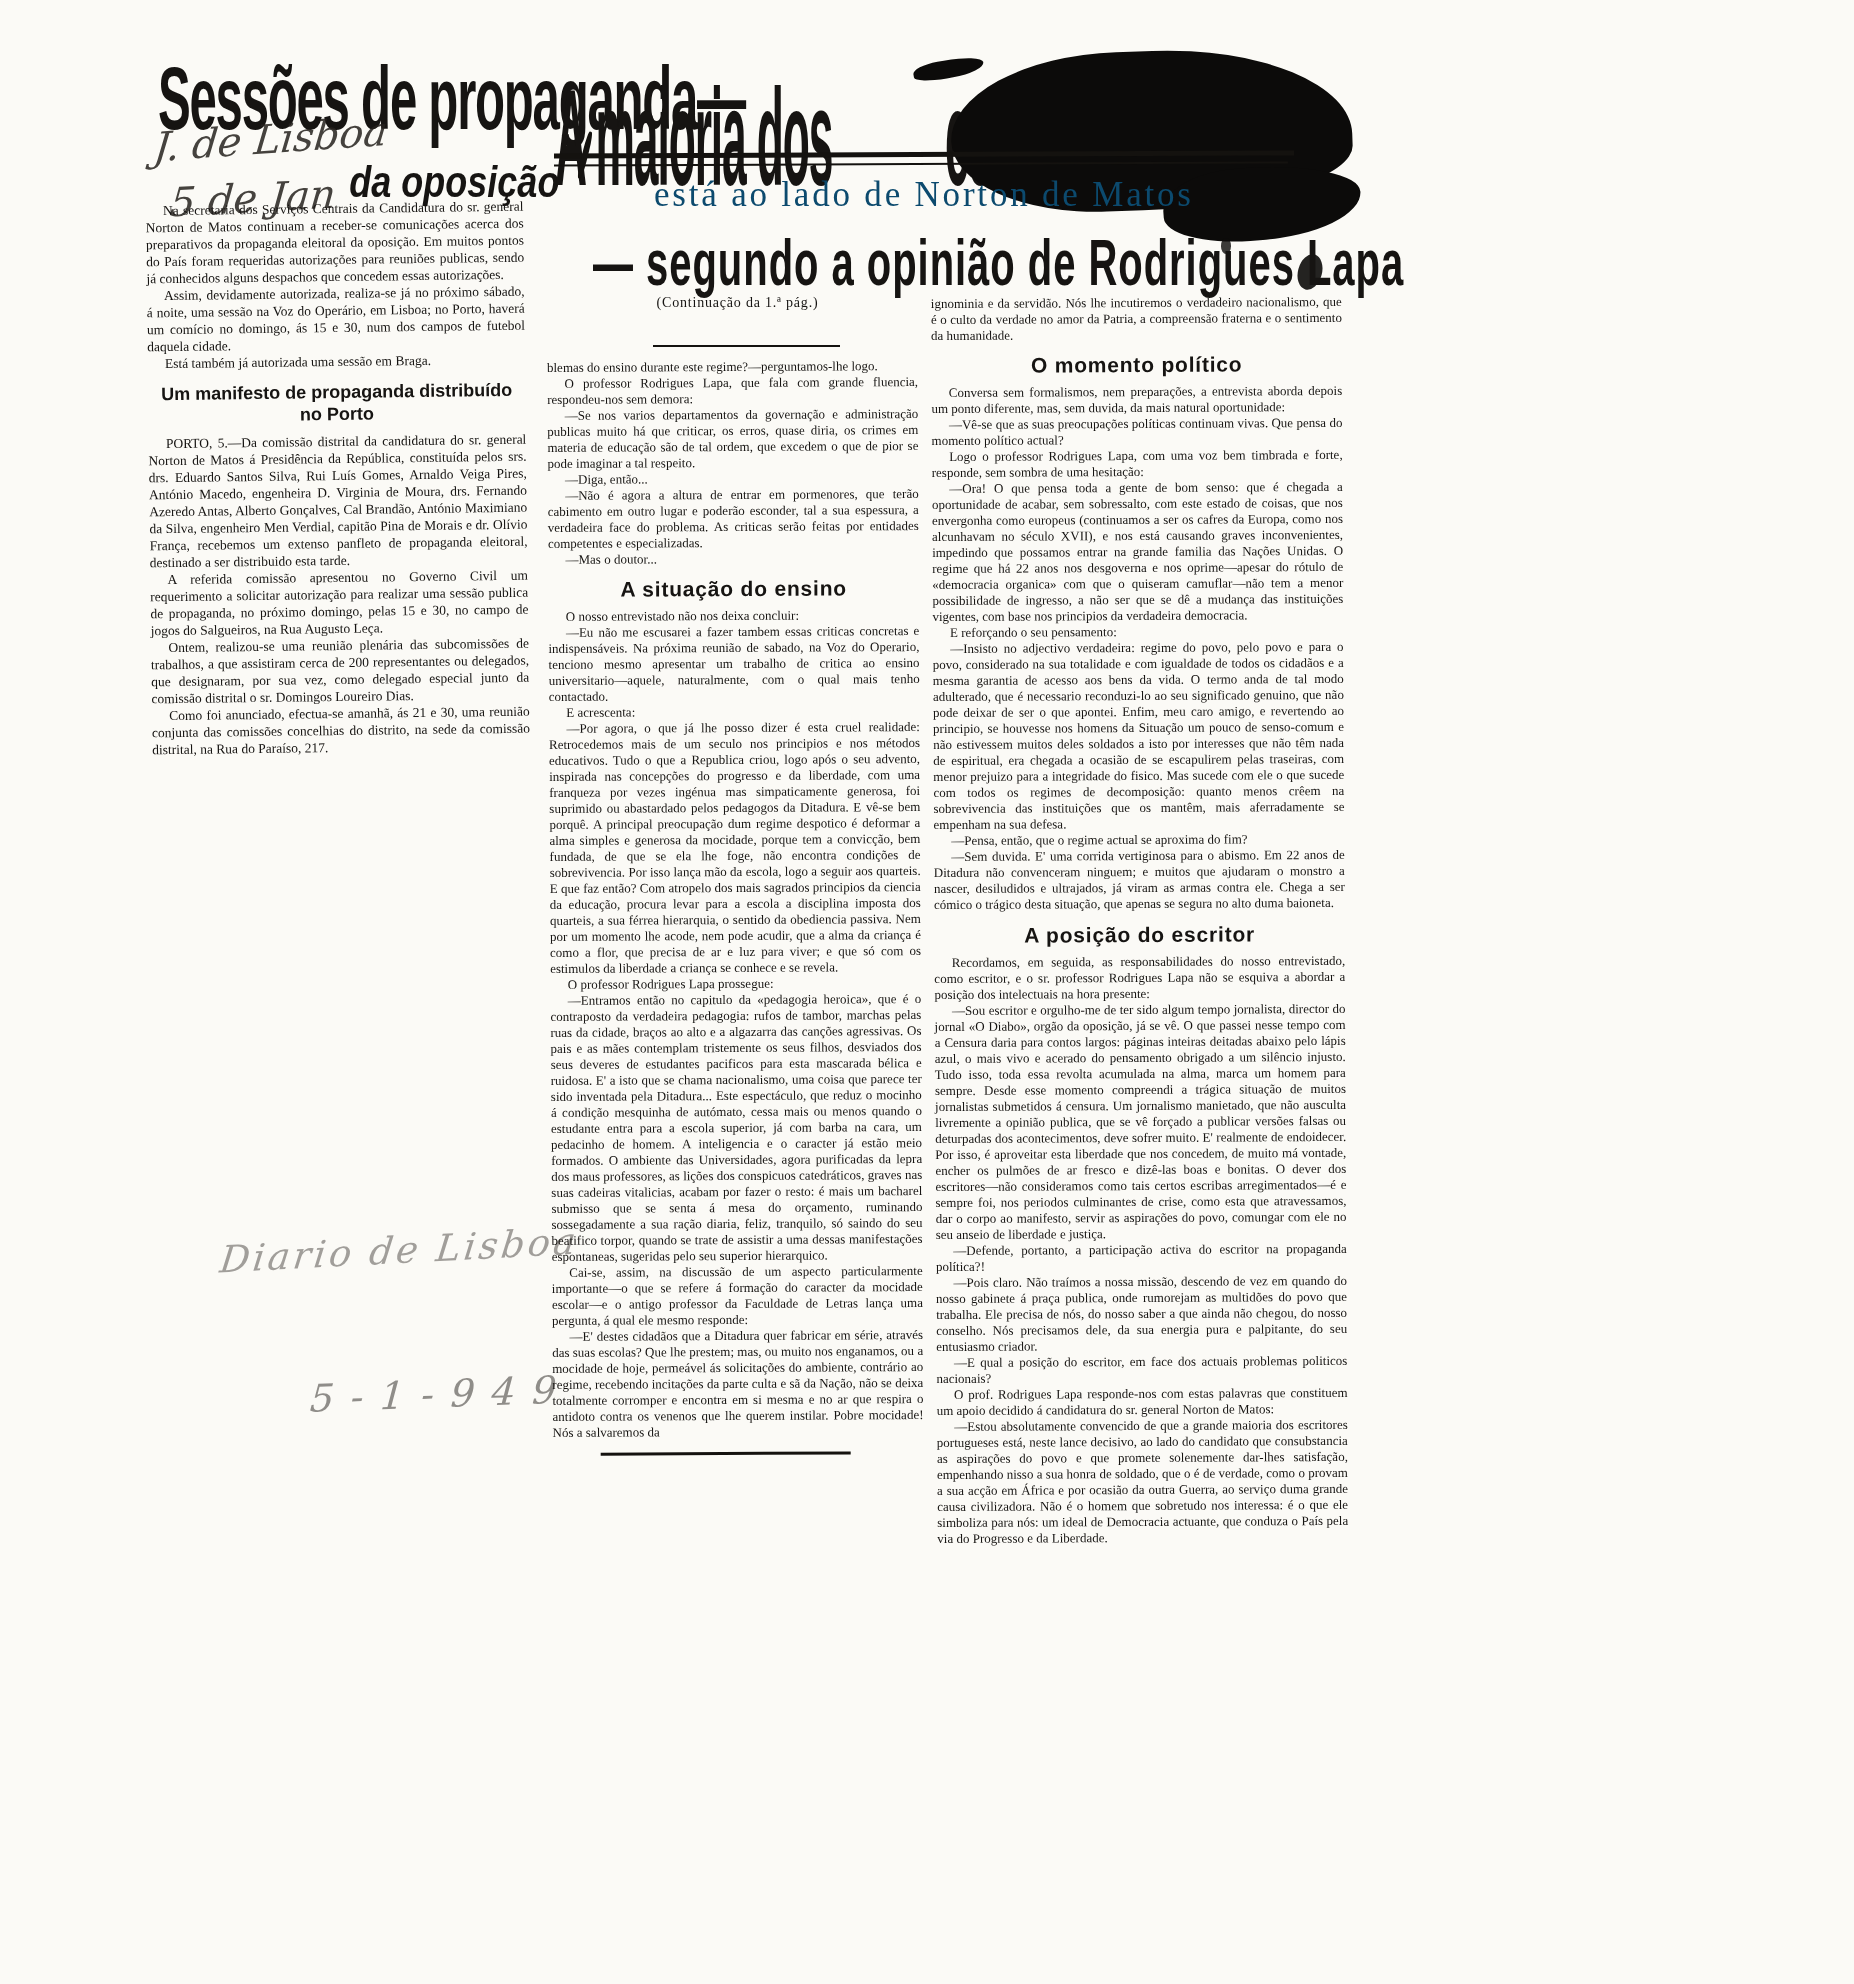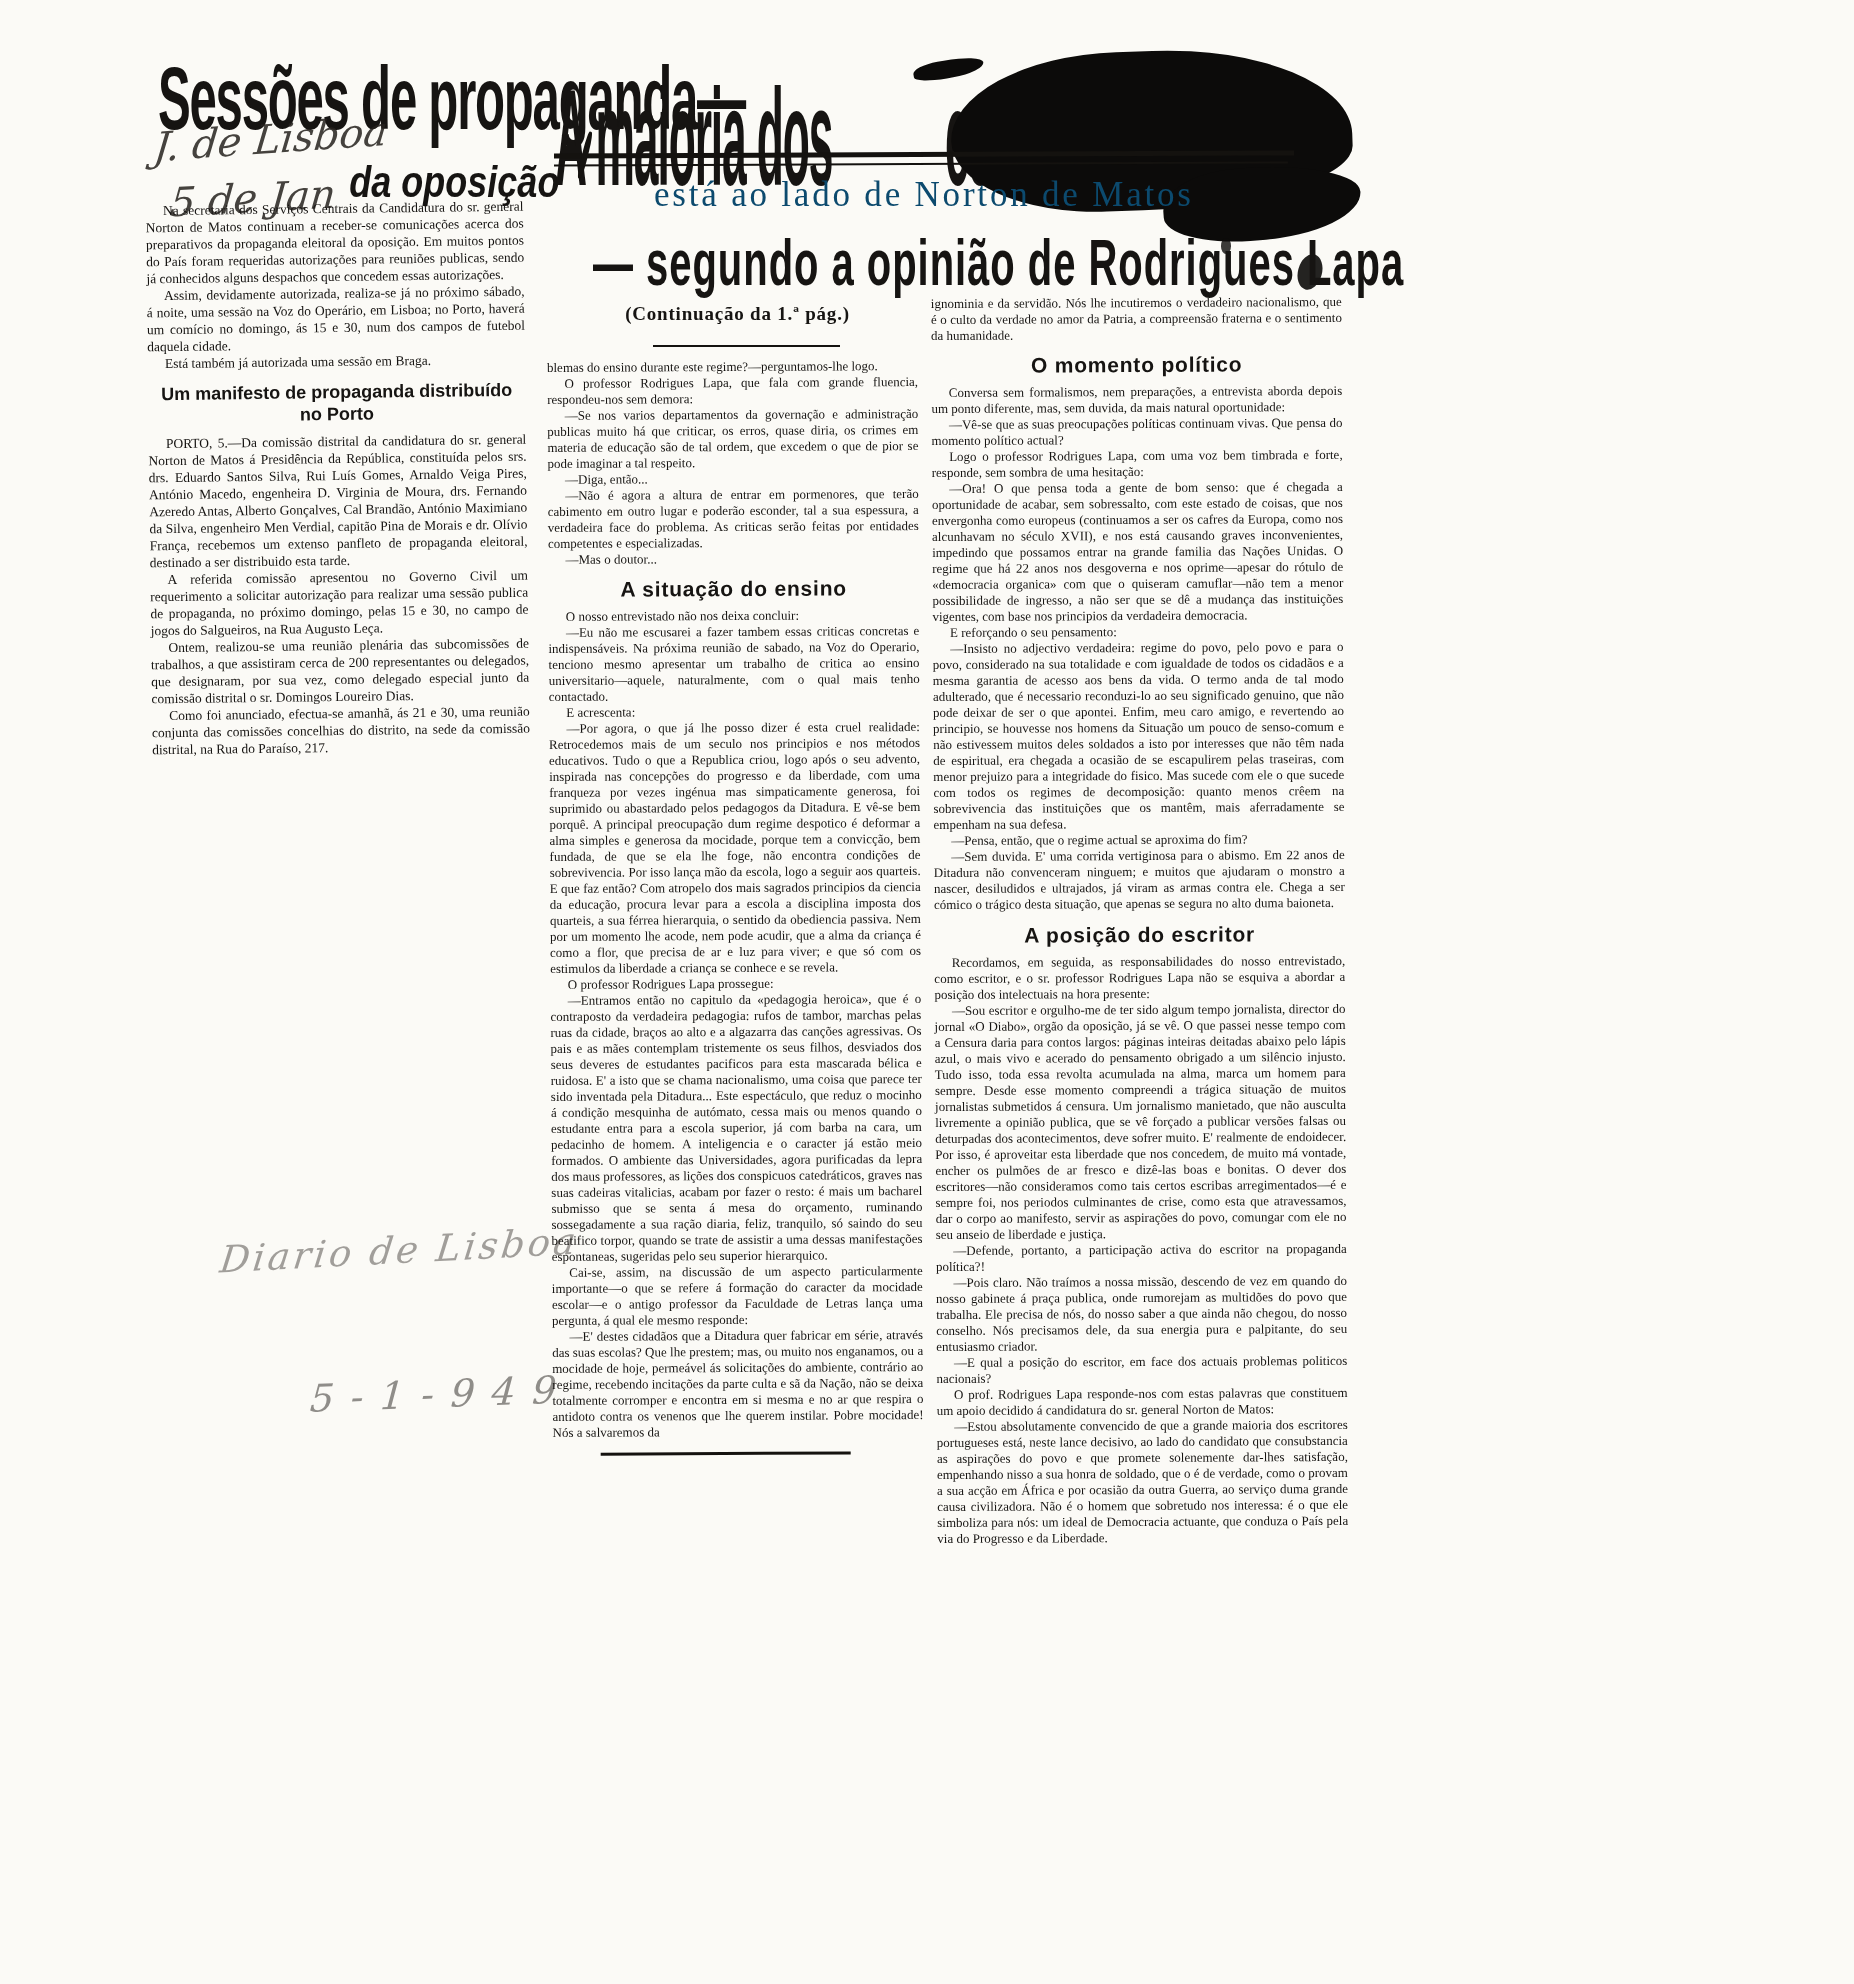--- a/index.html
+++ b/index.html
@@ -28,21 +28,21 @@
   #smudge-hook{left:913px;top:60px;width:71px;height:18px;border-radius:40% 60% 50% 50%/50% 50% 60% 40%;transform:rotate(-10deg);}
   #smudge-dot1{left:1298px;top:254px;width:24px;height:36px;border-radius:50%;transform:rotate(15deg);opacity:.9;}
   #smudge-dot2{left:1221px;top:238px;width:10.3px;height:16px;border-radius:50%;opacity:.8;}
   .rule{background:#14120f;}
   #rule-a{left:554px;top:152px;width:740px;height:5.2px;transform:rotate(-.25deg);}
   #rule-b{left:554px;top:163px;width:734px;height:2.4px;transform:rotate(-.25deg);}
   #rule-tick{left:582px;top:131px;width:5.6px;height:48px;background:#14120f;transform:rotate(14deg);border-radius:40%;}
   #deck{left:654px;top:175px;font-family:Liberation Serif, serif;font-weight:400;font-size:35px;letter-spacing:2.8px;white-space:nowrap;color:#0c4a6e;}
   #byline{left:593px;top:225px;font-size:50px;letter-spacing:1.2px;}
   #byline span{display:inline-block;transform:scale(.8,1.3);transform-origin:0 0;}
-  #continuation{left:552px;top:303px;width:371px;text-align:center;font-weight:bold;font-size:19px;letter-spacing:0.8px;}
+  #continuation{left:552px;top:295px;width:371px;text-align:center;font-weight:normal;font-size:14px;letter-spacing:0.8px;}
   #cont-rule{left:653px;top:345px;width:187px;height:2.4px;}
   
   .bodycol{font-size:13px;line-height:16px;text-align:justify;transform:rotate(-.3deg);}
   #col1{left:551px;top:359px;width:371px;height:1548px;}
   #col2{left:936px;top:295px;width:411px;height:1997px;}
   .para{margin:0;text-indent:17.5px;}
   .para-cont{margin:0;text-indent:0;}
   .colhead{font-family:"Liberation Sans", sans-serif;font-weight:bold;font-size:21px;line-height:24px;
            text-align:center;margin:10.3px 0 7.1px 0;letter-spacing:0.8px;text-indent:0;}
   .lefthead{font-family:"Liberation Sans", sans-serif;font-weight:bold;font-size:18px;line-height:22px;

